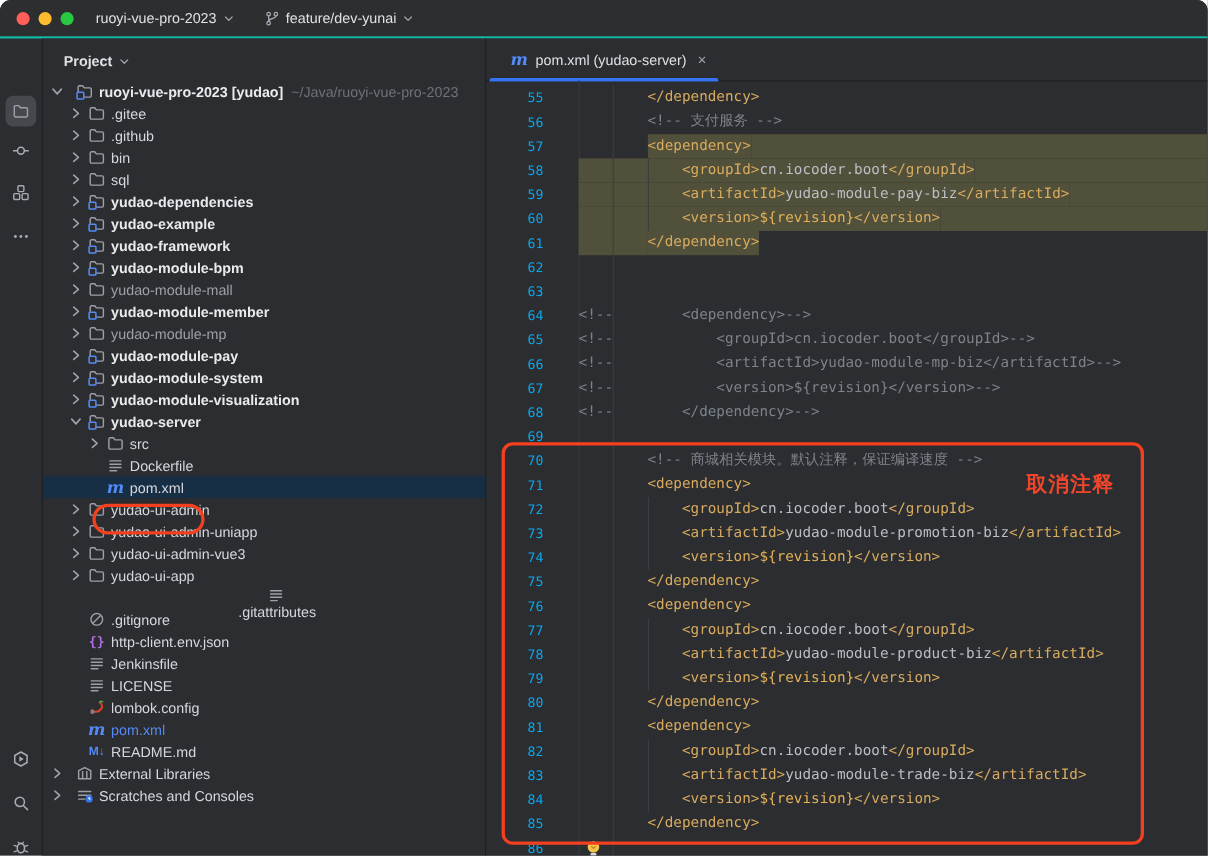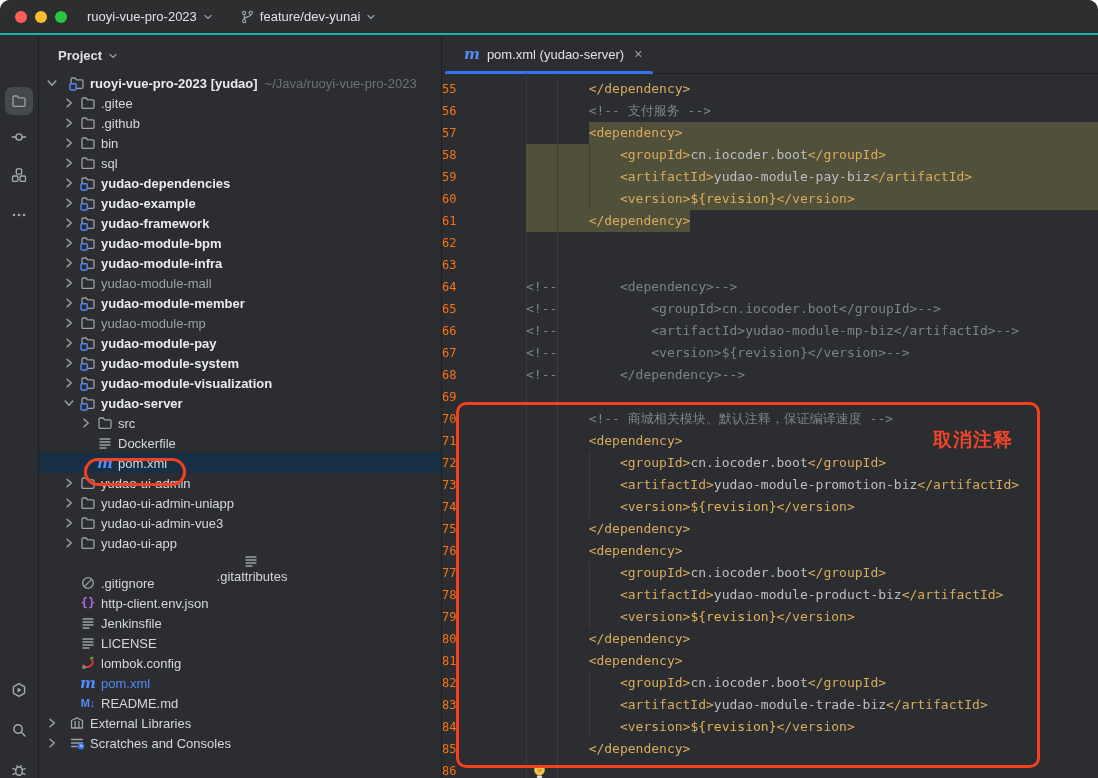--- a/index.html
+++ b/index.html
@@ -41,21 +41,21 @@
   .editor{flex:1;position:relative;background:#2b2d30}
   .tabbar{height:38px;border-bottom:1px solid #1e1f22;display:flex;align-items:stretch}
   .tab{display:flex;align-items:center;gap:7px;padding:0 14px 0 22px;font-size:13px;color:#dfe1e5;position:relative}
   .tab.active::after{content:"";position:absolute;left:3px;right:3px;bottom:-1px;height:3px;background:#3574f0;border-radius:2px 2px 0 0}
   .tab .close{color:#9da0a8;font-size:14px;margin-left:3px}
   .mvn{font-family:"DejaVu Serif",serif;font-style:italic;font-weight:700;color:#548af7;font-size:15px;line-height:1}
 
   .code{position:absolute;top:38px;left:0;right:0;bottom:0;padding-top:5px;
         font-family:"DejaVu Sans Mono",monospace;font-size:13px;line-height:22px}
   .cline{display:flex;height:22px;white-space:pre}
-  .gut{width:84px;flex:none;padding-right:32px;box-sizing:border-box;color:#f97316;font-size:12px;font-family:"DejaVu Sans Mono",monospace}
+  .gut{width:84px;flex:none;text-align:right;padding-right:32px;box-sizing:border-box;color:#0ea5e9;font-size:12px;font-family:"DejaVu Sans Mono",monospace}
   .lead,.body{white-space:pre}
   .fill{flex:1}
   .sb{background:#51503a}
   .tg{color:#d9ab5e}
   .pl{color:#bcbec4}
   .cm{color:#7d828b}
   .vr{color:#e4b257}
   .gutline{position:absolute;left:84px;top:38px;bottom:0;width:1px;background:#393b40}
   .guide{position:absolute;width:1px;background:#3b3d42}
 
@@ -273,34 +273,20 @@
                 <path d="M6 4.2L10.3 8 6 11.8" fill="none" stroke="#9da0a8" stroke-width="1.5" stroke-linecap="round" stroke-linejoin="round"></path>
               </svg>
             </span>
             <span class="ticon">
               <svg width="16" height="16" viewBox="0 0 16 16">
                 <path d="M2 4.2c0-.7.5-1.2 1.2-1.2h2.9l1.5 1.9h5.2c.7 0 1.2.5 1.2 1.2v6c0 .7-.5 1.2-1.2 1.2H3.2c-.7 0-1.2-.5-1.2-1.2z" fill="none" stroke="#9da0a8" stroke-width="1.3"></path>
                 <rect x="1" y="8.8" width="6.2" height="6.2" rx="1" fill="#2b2d30" stroke="#548af7" stroke-width="1.4"></rect>
               </svg>
             </span>
             <span class="lbl">yudao-module-bpm</span>
-          </div>
-          <div class="row d1 bold" style="padding-left: 21px;">
-            <span class="chev">
-              <svg width="16" height="16" viewBox="0 0 16 16">
-                <path d="M6 4.2L10.3 8 6 11.8" fill="none" stroke="#9da0a8" stroke-width="1.5" stroke-linecap="round" stroke-linejoin="round"></path>
-              </svg>
-            </span>
-            <span class="ticon">
-              <svg width="16" height="16" viewBox="0 0 16 16">
-                <path d="M2 4.2c0-.7.5-1.2 1.2-1.2h2.9l1.5 1.9h5.2c.7 0 1.2.5 1.2 1.2v6c0 .7-.5 1.2-1.2 1.2H3.2c-.7 0-1.2-.5-1.2-1.2z" fill="none" stroke="#9da0a8" stroke-width="1.3"></path>
-                <rect x="1" y="8.8" width="6.2" height="6.2" rx="1" fill="#2b2d30" stroke="#548af7" stroke-width="1.4"></rect>
-              </svg>
-            </span>
-            <span class="lbl">yudao-module-infra</span>
           </div>
           <div class="row d1 dim" style="padding-left: 21px;">
             <span class="chev">
               <svg width="16" height="16" viewBox="0 0 16 16">
                 <path d="M6 4.2L10.3 8 6 11.8" fill="none" stroke="#9da0a8" stroke-width="1.5" stroke-linecap="round" stroke-linejoin="round"></path>
               </svg>
             </span>
             <span class="ticon">
               <svg width="16" height="16" viewBox="0 0 16 16">
                 <path d="M2 4.2c0-.7.5-1.2 1.2-1.2h2.9l1.5 1.9h5.2c.7 0 1.2.5 1.2 1.2v6c0 .7-.5 1.2-1.2 1.2H3.2c-.7 0-1.2-.5-1.2-1.2z" fill="none" stroke="#9da0a8" stroke-width="1.3"></path>

